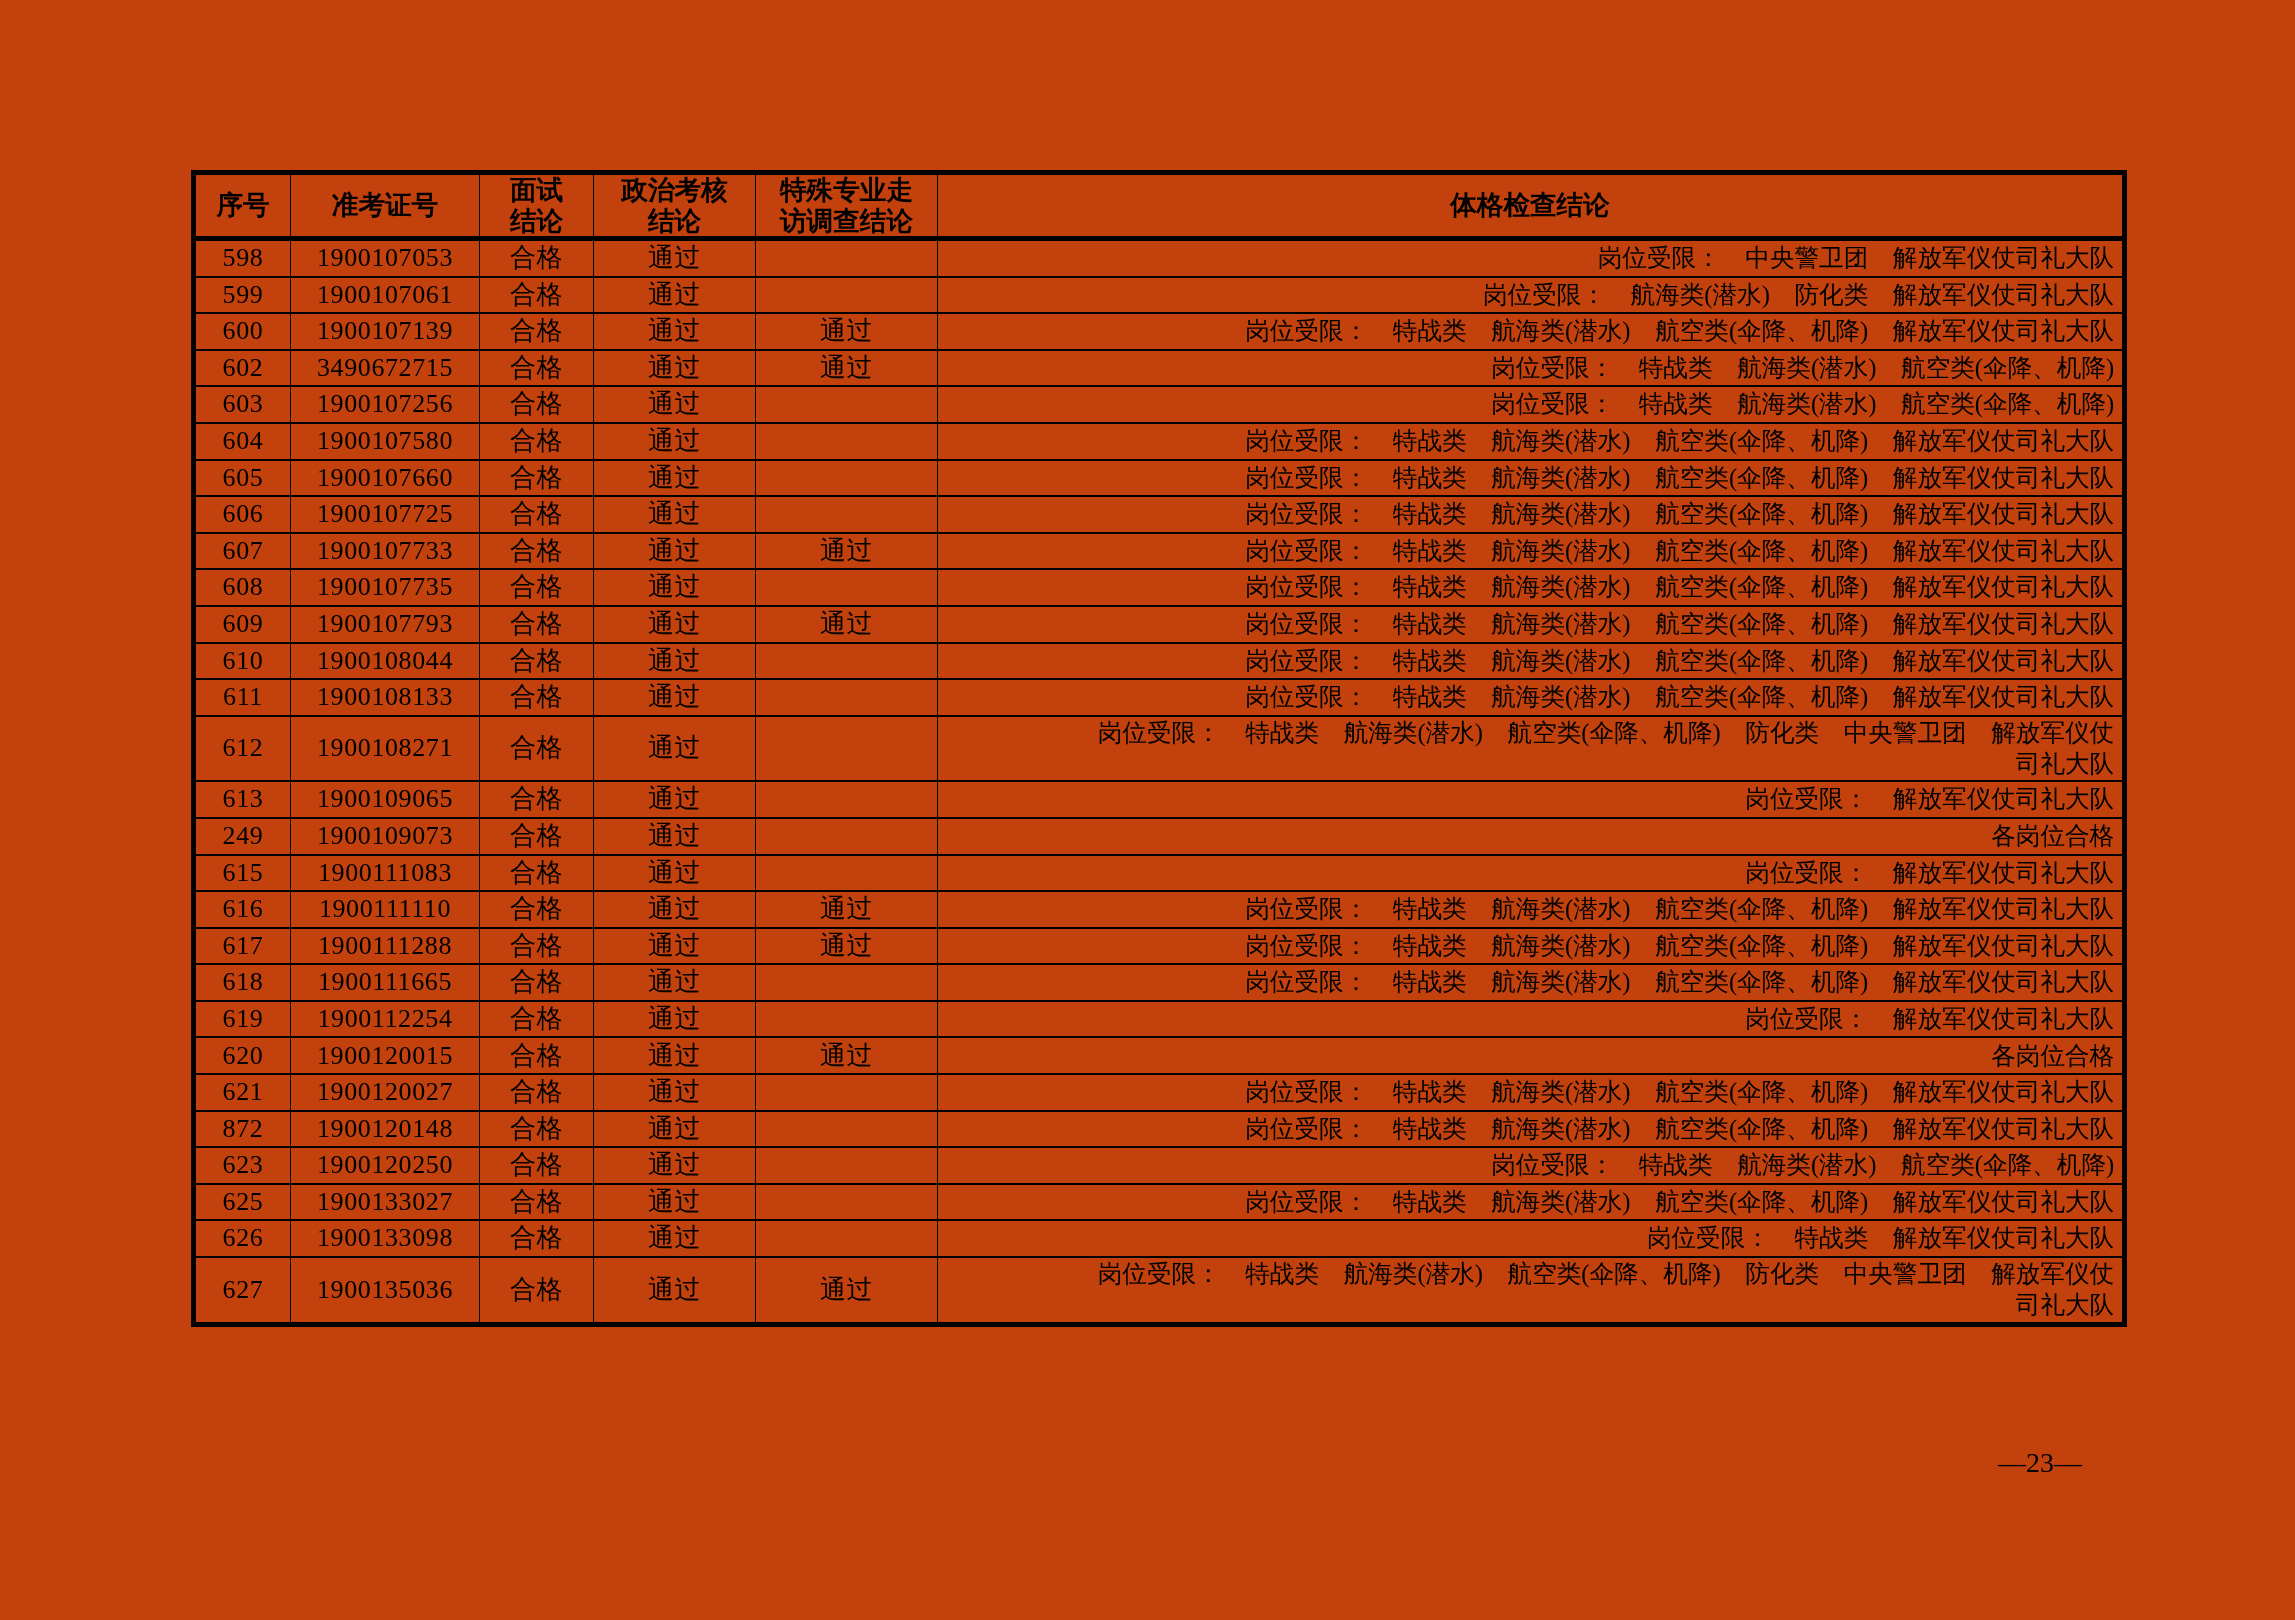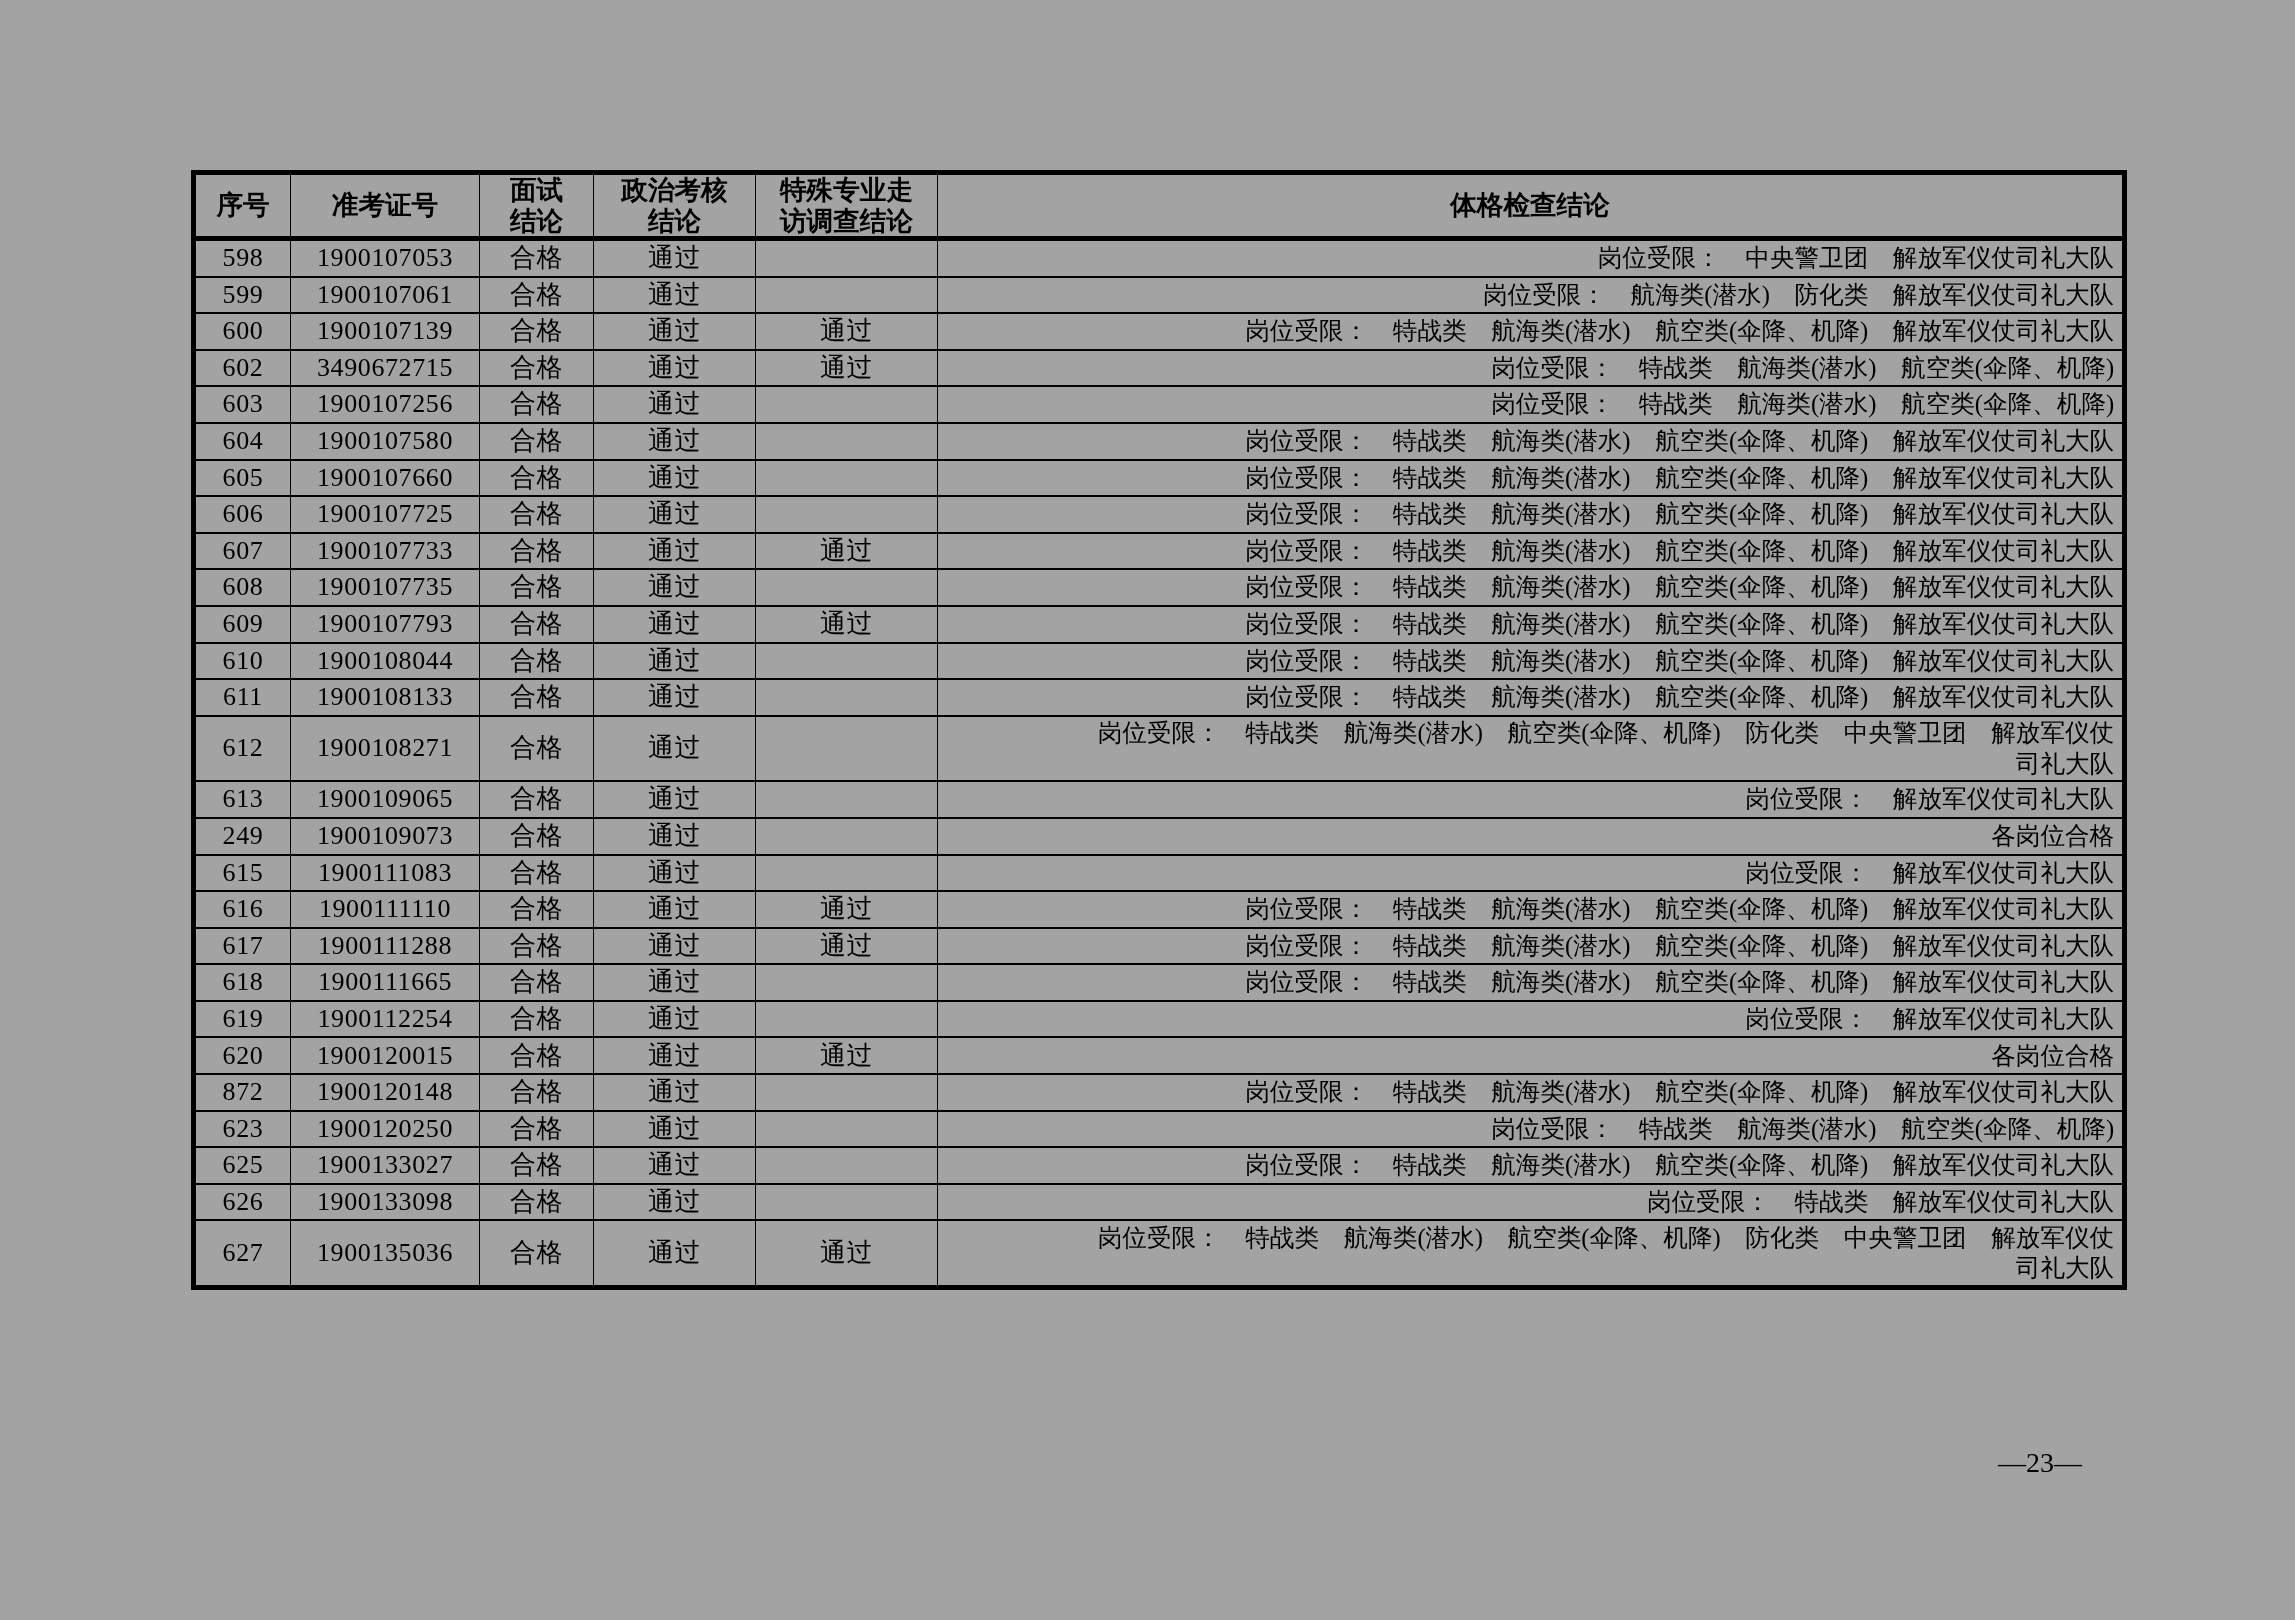--- a/index.html
+++ b/index.html
@@ -8,21 +8,21 @@
     height: 1620px;
     background: #ffffff;
     position: relative;
     overflow: hidden;
     color: #000000;
     font-family: "Liberation Serif", "DejaVu Serif", serif;
   }
   .scan-page {
     position: absolute;
     inset: 0;
-    background: #a3a3a3;
+    background: #c2410c;
   }
   table.sheet {
     position: absolute;
     left: 191px;
     top: 170px;
     width: 1931px;
     border-collapse: collapse;
     table-layout: fixed;
     border: 5.8px solid #000000;
   }
@@ -278,20 +278,28 @@
         </tr>
         <tr>
           <td class="col-serial">620</td>
           <td class="col-ticket">1900120015</td>
           <td class="col-interview">合格</td>
           <td class="col-political">通过</td>
           <td class="col-special">通过</td>
           <td class="col-physical">各岗位合格</td>
         </tr>
         <tr>
+          <td class="col-serial">621</td>
+          <td class="col-ticket">1900120027</td>
+          <td class="col-interview">合格</td>
+          <td class="col-political">通过</td>
+          <td class="col-special"></td>
+          <td class="col-physical">岗位受限：　特战类　航海类(潜水)　航空类(伞降、机降)　解放军仪仗司礼大队</td>
+        </tr>
+        <tr>
           <td class="col-serial">872</td>
           <td class="col-ticket">1900120148</td>
           <td class="col-interview">合格</td>
           <td class="col-political">通过</td>
           <td class="col-special"></td>
           <td class="col-physical">岗位受限：　特战类　航海类(潜水)　航空类(伞降、机降)　解放军仪仗司礼大队</td>
         </tr>
         <tr>
           <td class="col-serial">623</td>
           <td class="col-ticket">1900120250</td>

